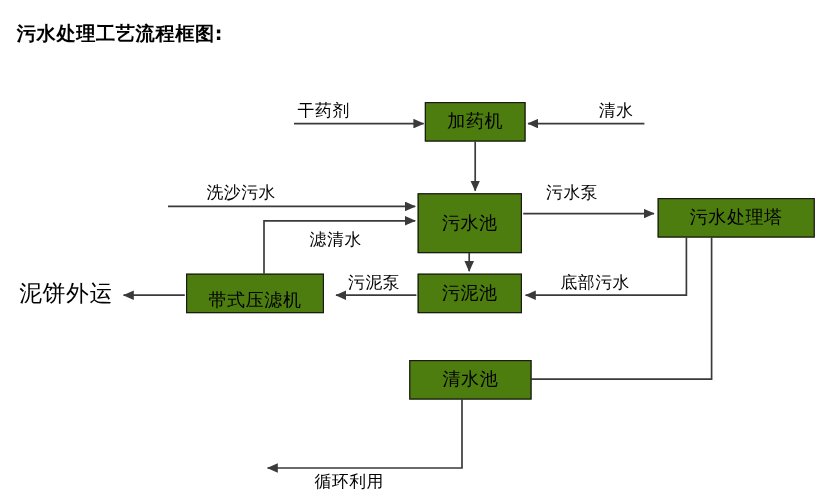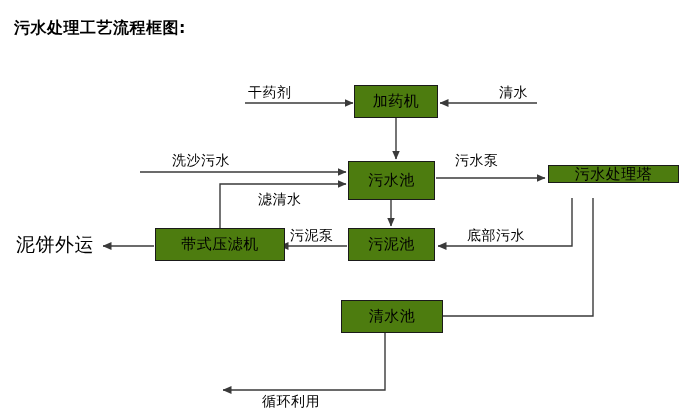--- a/index.html
+++ b/index.html
@@ -93,29 +93,29 @@
     <path d="M154,246 L103,246" marker-end="url(#arrowhead)"></path>
 
     <path d="M385,333 L385,390 L223,390" marker-end="url(#arrowhead)"></path>
   </g>
 </svg>
 
 <div class="node-box" style="left:354px; top:85px; width:84px; height:33px;">
   <span>加药机</span>
 </div>
 
-<div class="node-box" style="left:348px; top:161px; width:87px; height:39px;">
+<div class="node-box" style="left:348px; top:161px; width:87px; height:50px;">
   <span>污水池</span>
 </div>
 
-<div class="node-box" style="left:548px; top:165px; width:131px; height:18px;">
+<div class="node-box" style="left:548px; top:165px; width:131px; height:33px;">
   <span>污水处理塔</span>
 </div>
 
-<div class="node-box" style="left:155px; top:228px; width:130px; height:33px;">
+<div class="node-box" style="left:155px; top:228px; width:115px; height:33px;align-items:flex-end;">
   <span>带式压滤机</span>
 </div>
 
 <div class="node-box" style="left:348px; top:228px; width:87px; height:33px;">
   <span>污泥池</span>
 </div>
 
 <div class="node-box" style="left:341px; top:300px; width:102px; height:33px;">
   <span>清水池</span>
 </div>

